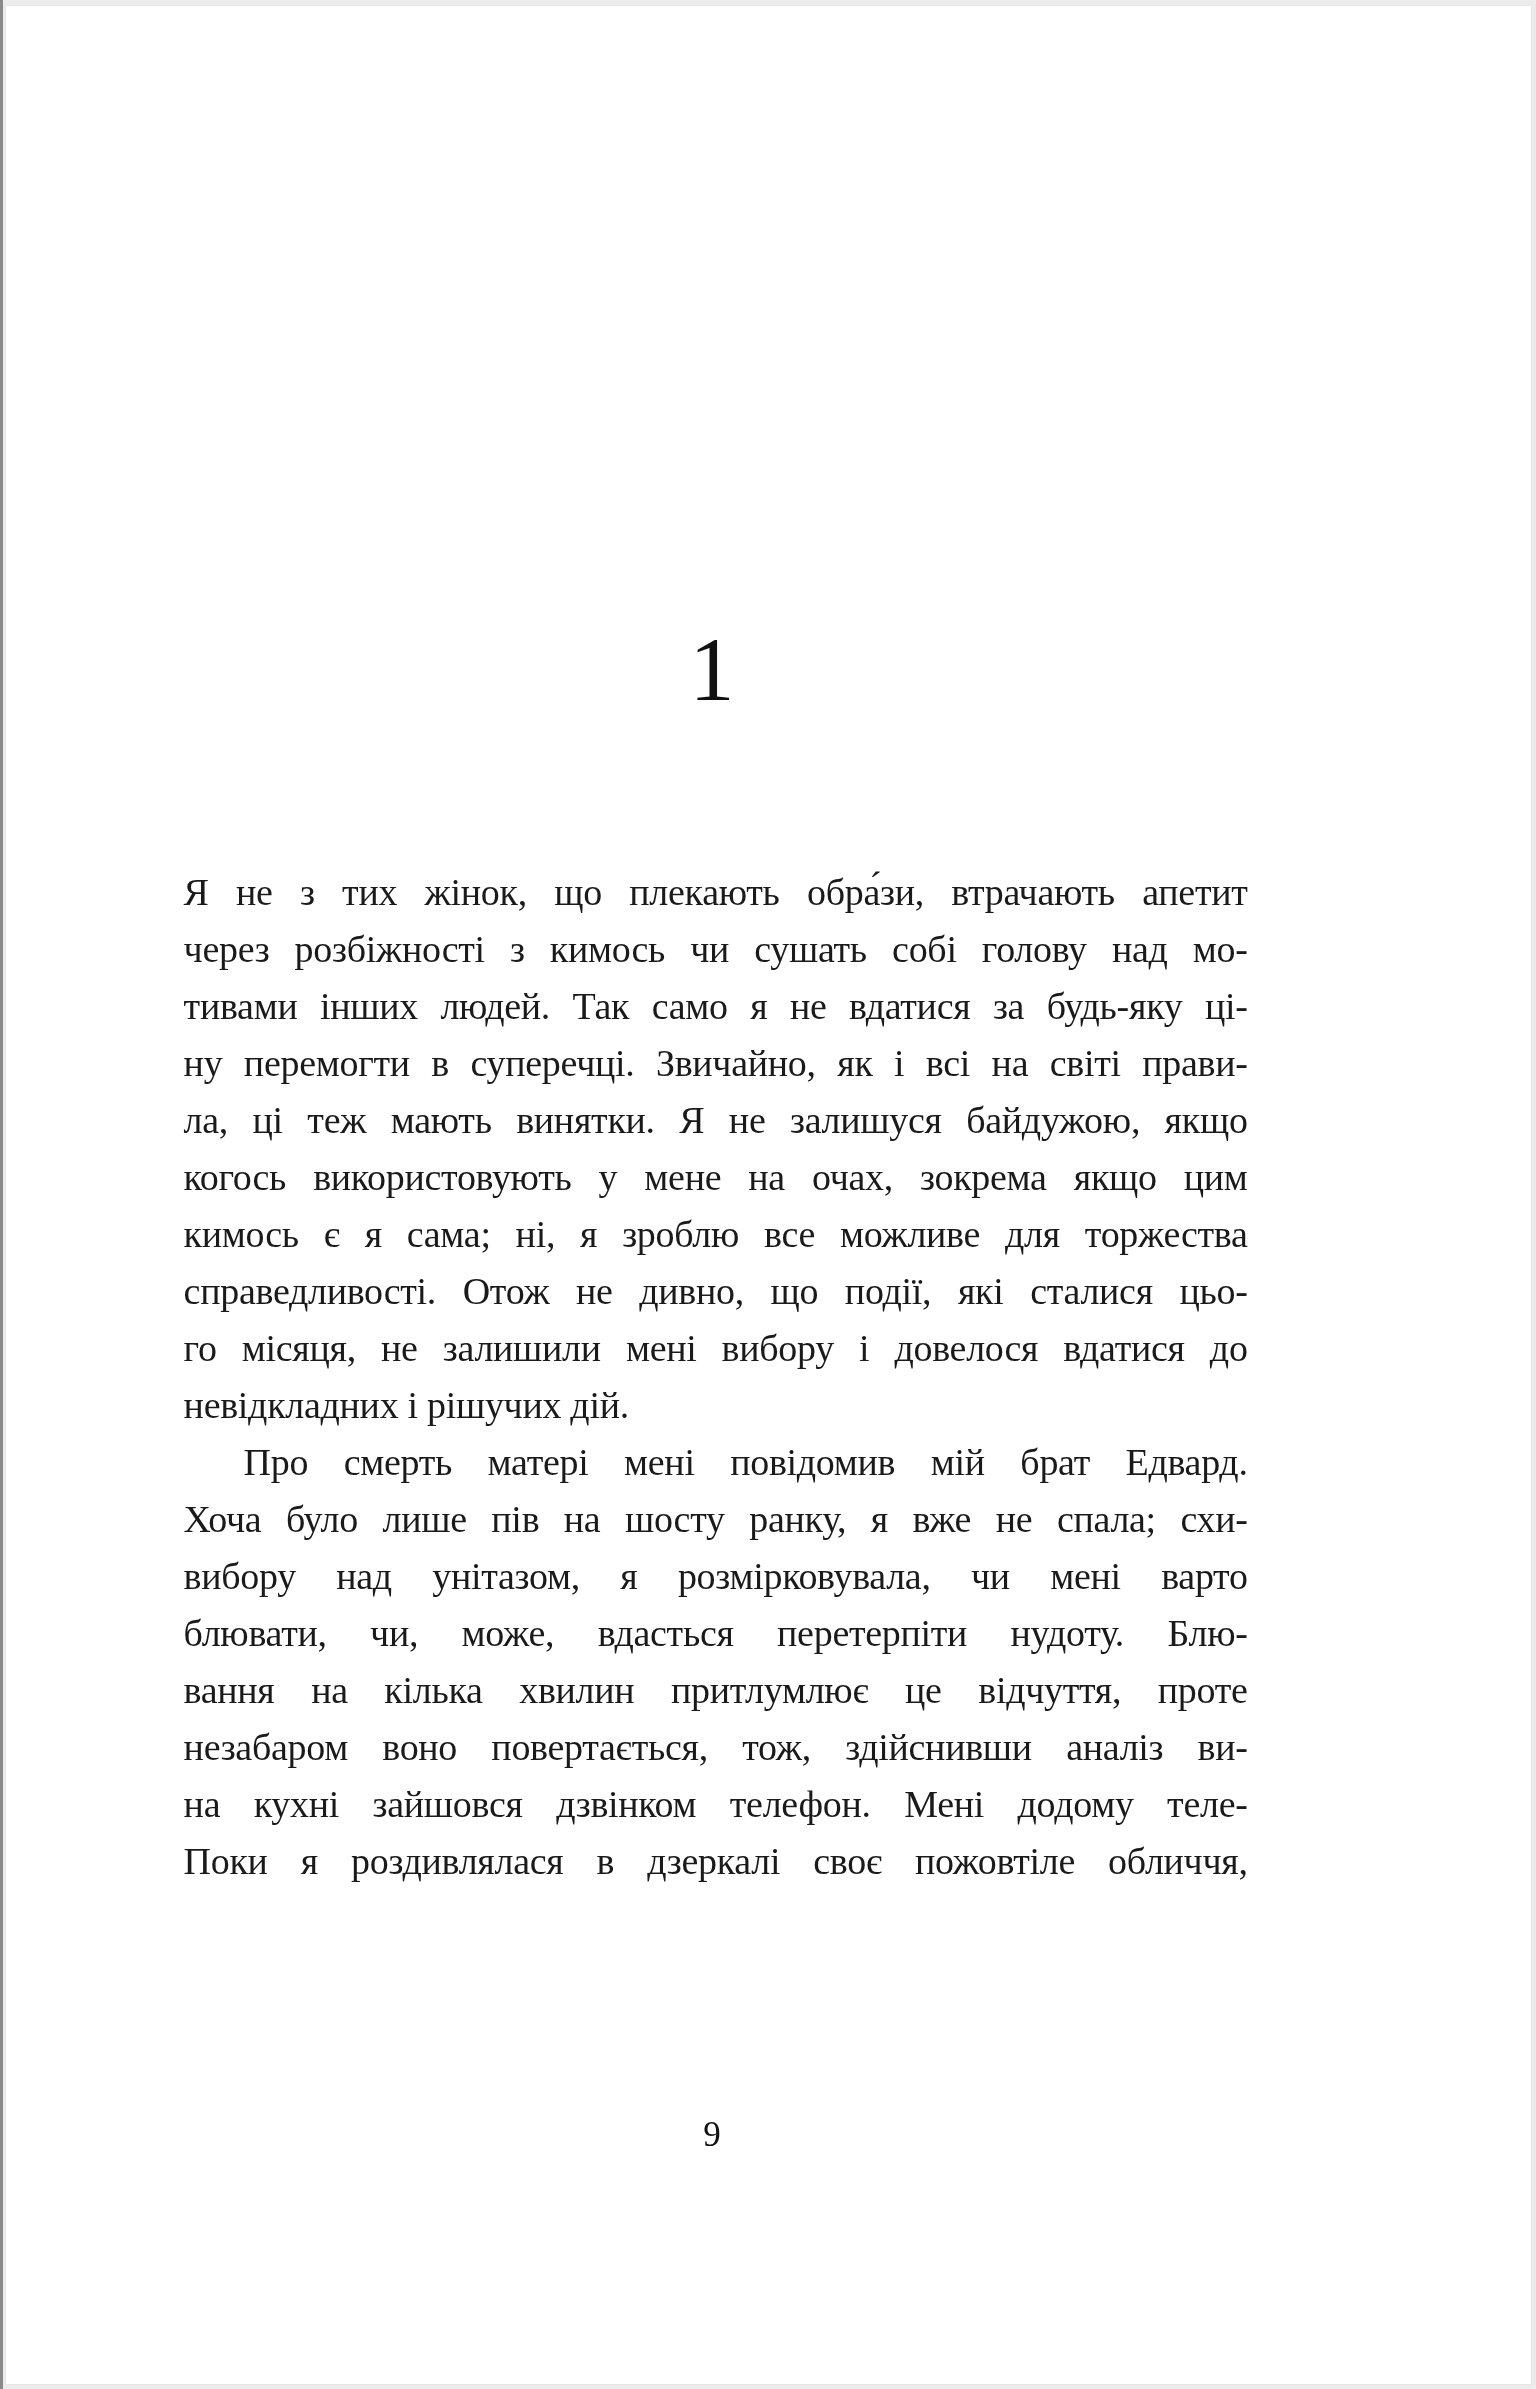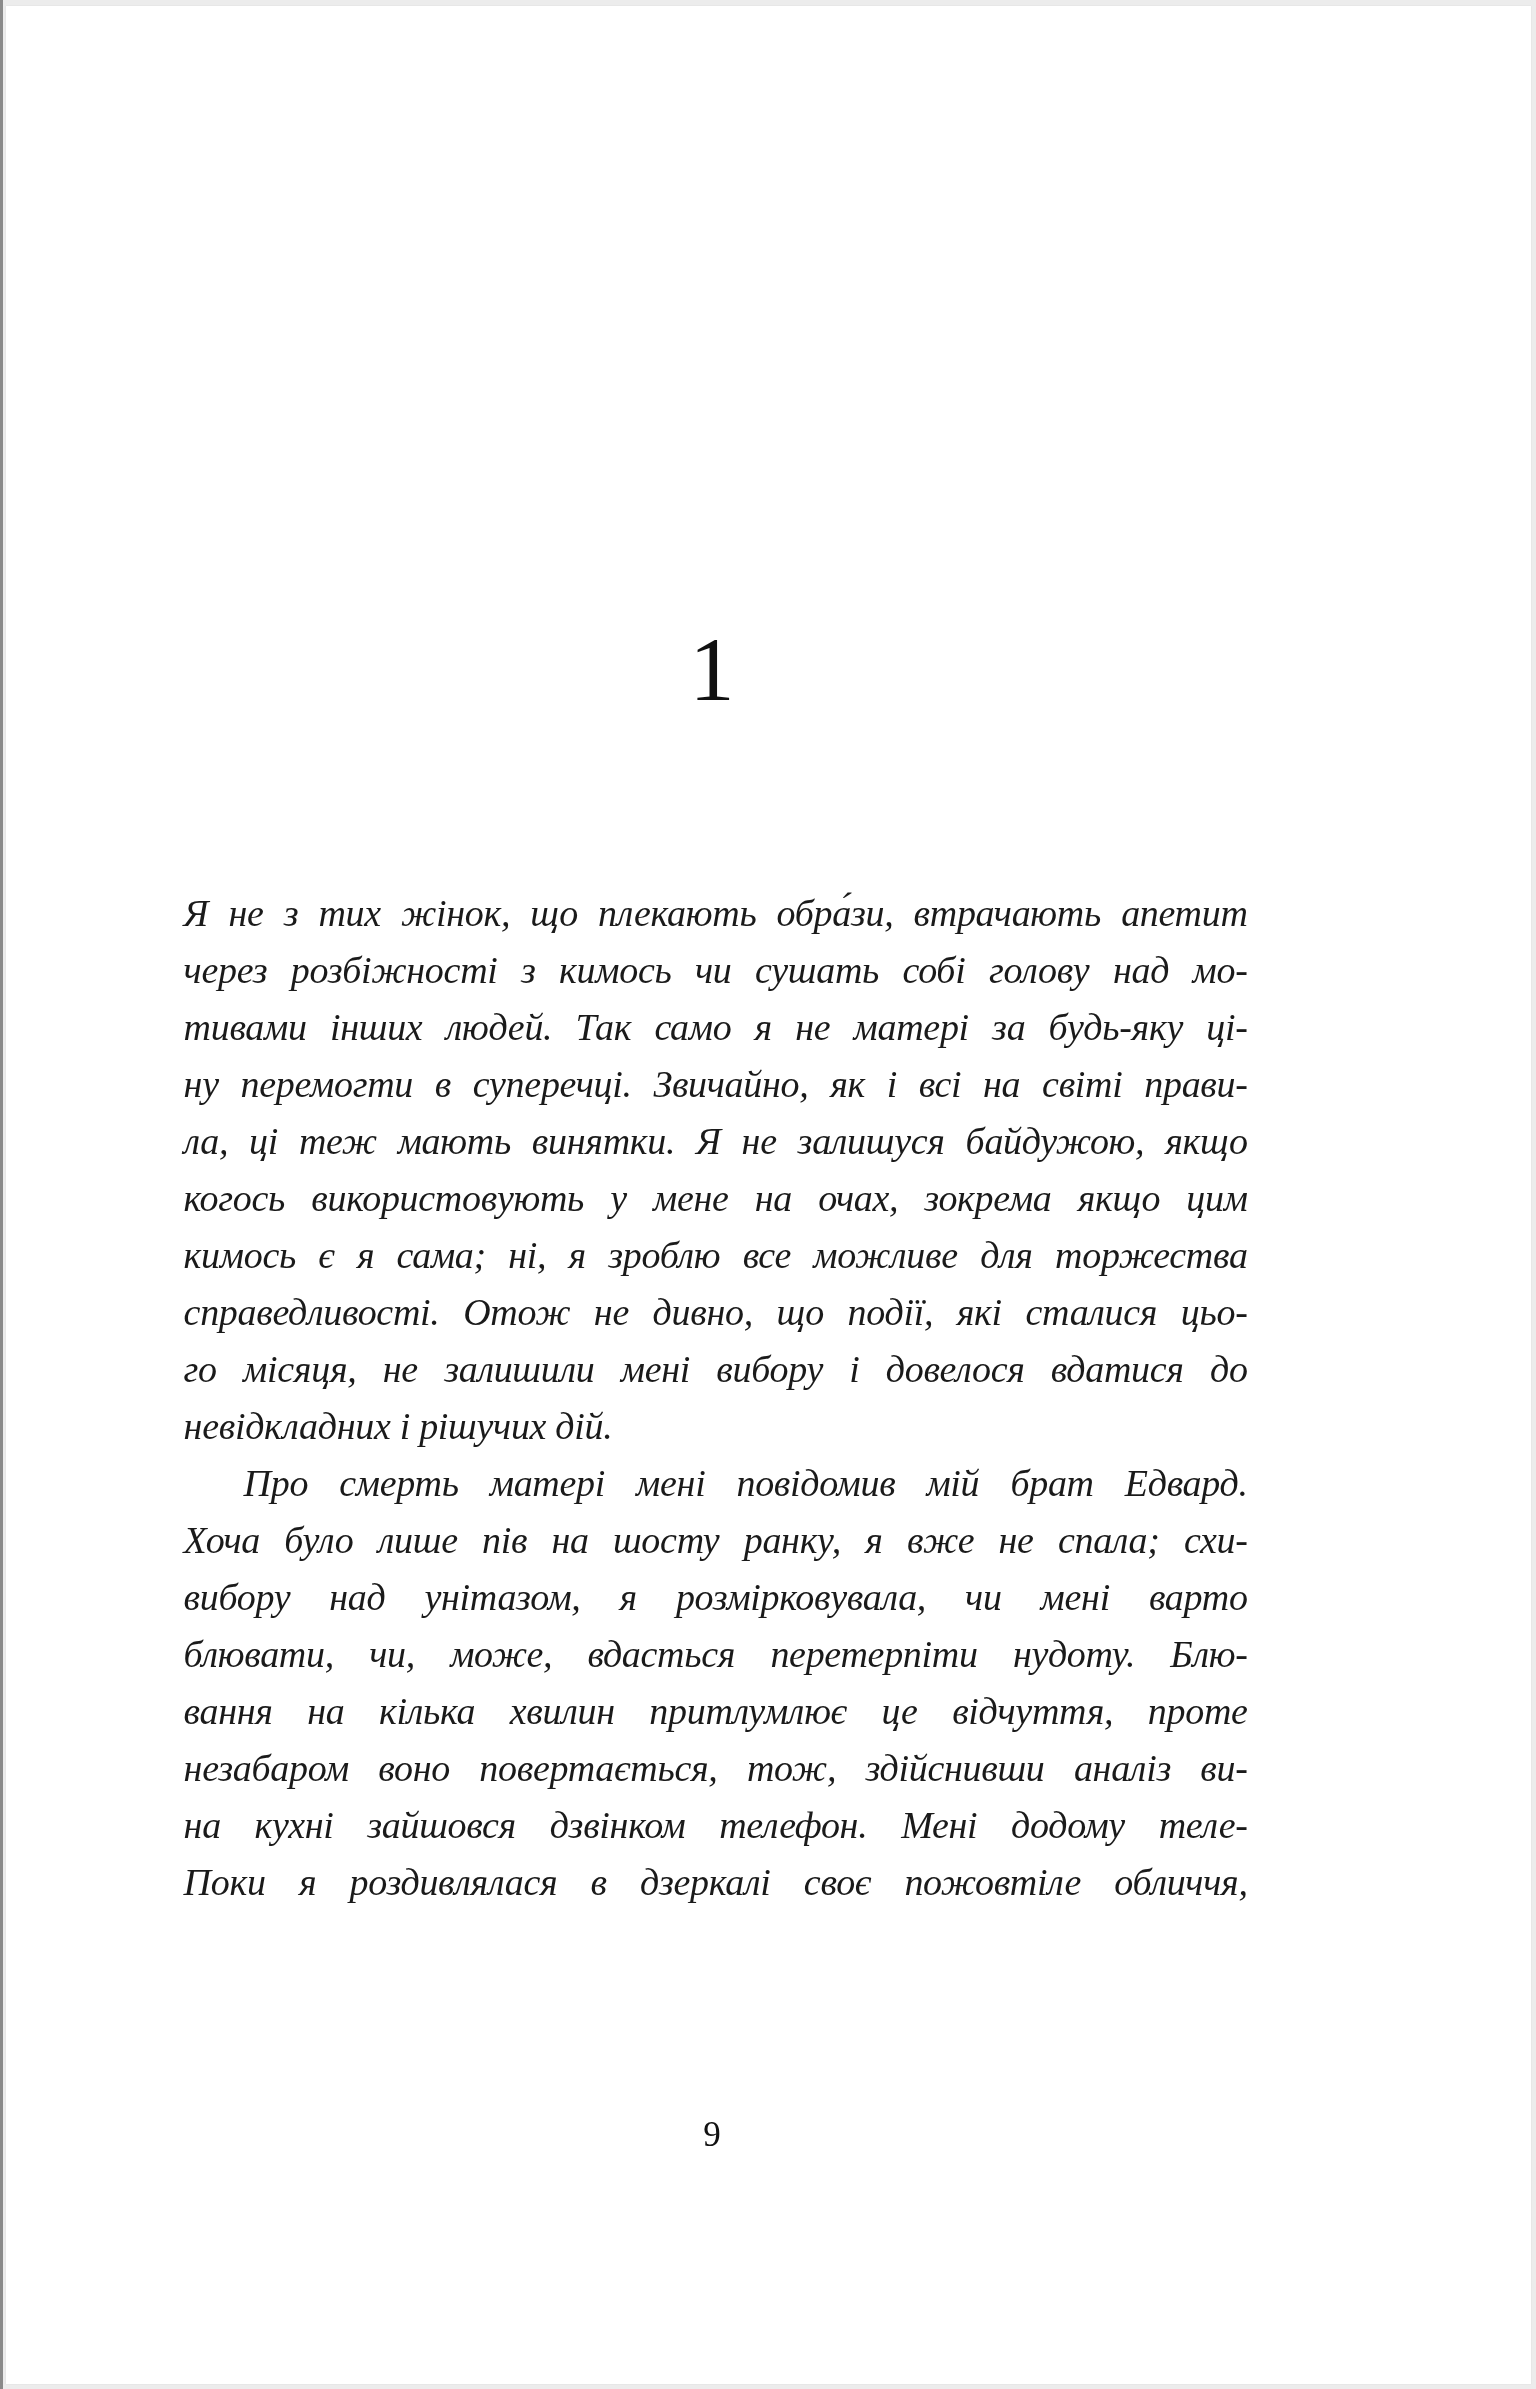--- a/index.html
+++ b/index.html
@@ -45,26 +45,25 @@
       font-size: 90px;
       line-height: 104px;
       font-weight: 400;
       color: #111;
       
       margin-left: -56px;
     }
     .body-text {
       position: absolute;
       left: 178px;
-      top: 879px;
+      top: 858px;
       width: 1064px;
       font-size: 38px;
       line-height: 57px;
       letter-spacing: -0.3px;
-      font-style: italic;
     }
     .line {
       display: block;
       height: 57px;
       white-space: nowrap;
       text-align: justify;
       text-align-last: justify;
       overflow: visible;
     }
     .line.last {
@@ -92,21 +91,21 @@
   <div class="left-strip"></div>
 
   <div class="page">
     <div class="chapter-number">1</div>
 
     <div class="body-text">
 
       <div>
         <span class="line">Я не з тих жінок, що плекають обра́зи, втрачають апетит</span>
         <span class="line">через розбіжності з кимось чи сушать собі голову над мо-</span>
-        <span class="line">тивами інших людей. Так само я не матері за будь-яку ці-</span>
+        <span class="line">тивами інших людей. Так само я не вдатися за будь-яку ці-</span>
         <span class="line">ну перемогти в суперечці. Звичайно, як і всі на світі прави-</span>
         <span class="line">ла, ці теж мають винятки. Я не залишуся байдужою, якщо</span>
         <span class="line">когось використовують у мене на очах, зокрема якщо цим</span>
         <span class="line">кимось є я сама; ні, я зроблю все можливе для торжества</span>
         <span class="line">справедливості. Отож не дивно, що події, які сталися цьо-</span>
         <span class="line">го місяця, не залишили мені вибору і довелося вдатися до</span>
         <span class="line last">невідкладних і рішучих дій.</span>
       </div>
 
       <div>

